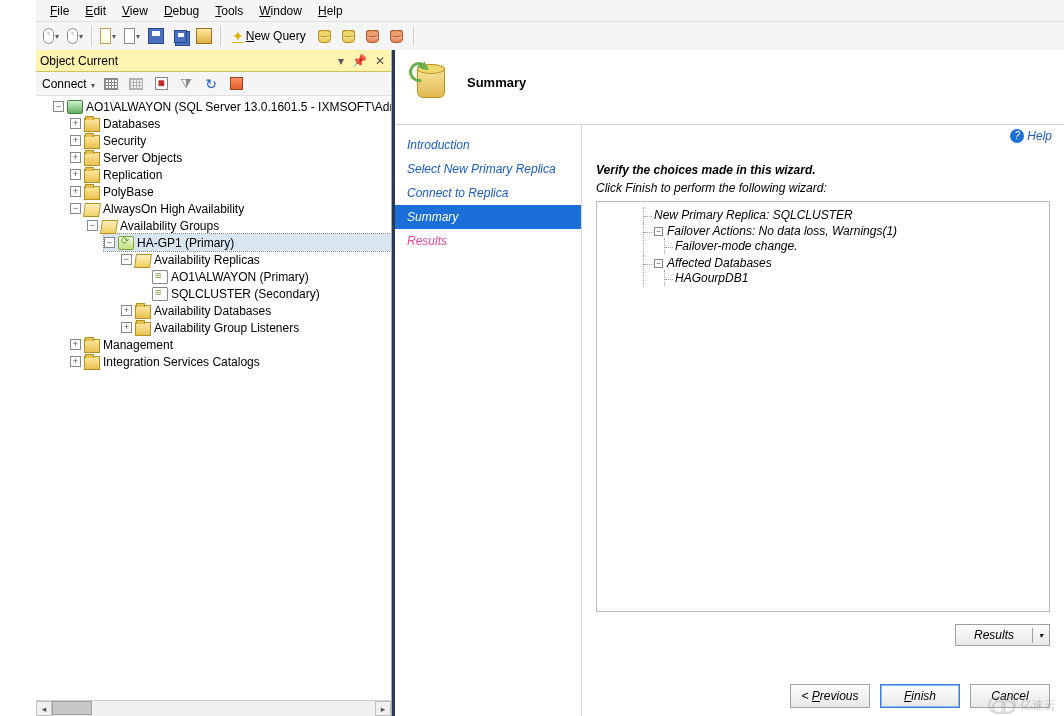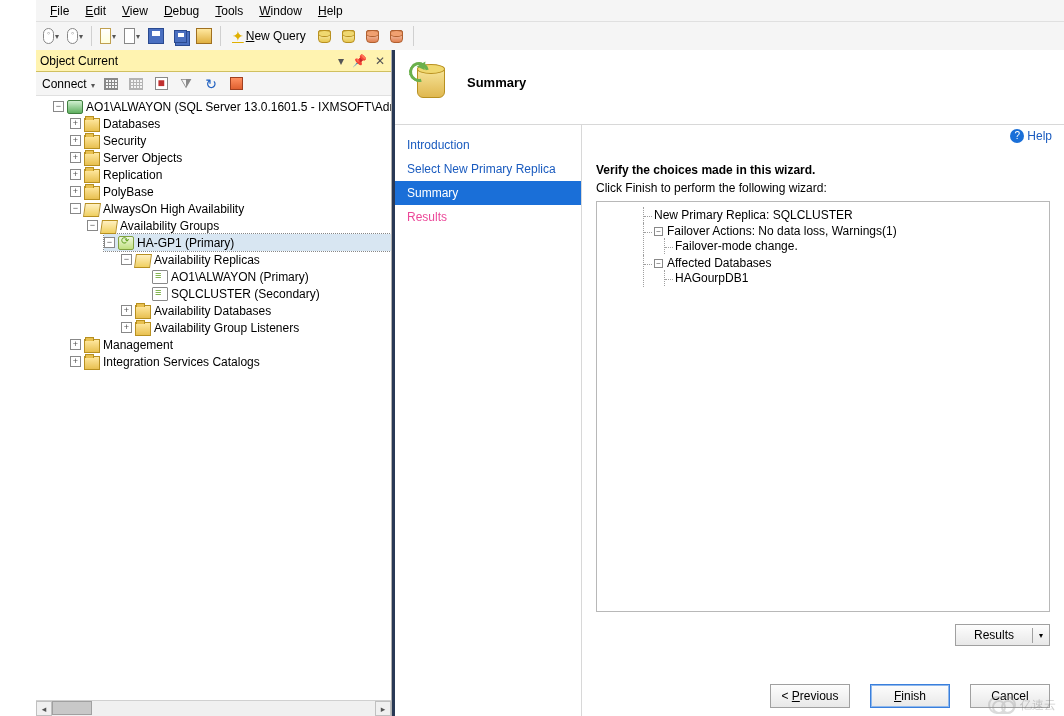--- a/index.html
+++ b/index.html
@@ -82,21 +82,21 @@
 
   
   .wiz-header { display: flex; align-items: center; padding: 10px 14px 20px 14px; border-bottom: 1px solid #d8d8d8; background: #fff; gap: 14px; }
   .wiz-icon { width: 44px; height: 44px; position: relative; }
   .wiz-icon .cyl { position:absolute; left:8px; top:6px; width:28px; height:32px; background: linear-gradient(#f8e8a0,#e0b850); border:1px solid #b89020; border-radius: 4px 4px 6px 6px; }
   .wiz-icon .cyl::before { content:""; position:absolute; top:-3px; left:-1px; right:-1px; height:8px; background:#f0d870; border:1px solid #b89020; border-radius: 14px/5px; }
   .wiz-icon .arrow { position:absolute; left:0; top:2px; width:20px; height:20px; border:3px solid #6ab04c; border-right-color:transparent; border-radius:50%; transform:rotate(30deg); }
   .wiz-icon .arrow::after { content:""; position:absolute; top:-3px; right:-2px; border:5px solid transparent; border-left:7px solid #6ab04c; transform: rotate(30deg); }
   .wiz-title { font-weight: bold; font-size: 13px; }
 
-  .wiz-body { flex: 1; display: flex; min-height: 0; }
+  .wiz-body { flex: 1; display: flex; min-height: 0; font-style: italic; }
   .wiz-nav { width: 187px; border-right: 1px solid #d8d8d8; padding: 8px 0; }
   .wiz-nav-item { padding: 5px 12px; color: #1a5bbf; cursor: default; }
   .wiz-nav-item.sel { background: #1a6fd8; color: #fff; }
   .wiz-nav-item.after { color: #ec4899; }
 
   .wiz-content { flex: 1; display: flex; flex-direction: column; padding: 8px 14px 8px 14px; min-width: 0; position: relative; }
   .help-link { position: absolute; top: 4px; right: 12px; color: #1a5bbf; display: inline-flex; align-items: center; gap: 3px; }
   .help-link .q { display:inline-block; width:14px; height:14px; border-radius:50%; background:#1a6fd8; color:#fff; font-size:10px; text-align:center; line-height:14px; }
   .verify-hdr { font-weight: bold; margin: 30px 0 4px 0; }
   .verify-sub { margin-bottom: 6px; }
@@ -363,20 +363,21 @@
           <div class="cyl"></div>
             <div class="arrow"></div>
         </div>
         <div class="wiz-title">Summary</div>
       </div>
 
       <div class="wiz-body">
         <div class="wiz-nav">
           <div class="wiz-nav-item">Introduction</div>
           <div class="wiz-nav-item">Select New Primary Replica</div>
+          <div class="wiz-nav-item">Connect to Replica</div>
           <div class="wiz-nav-item sel">Summary</div>
           <div class="wiz-nav-item after">Results</div>
         </div>
 
         <div class="wiz-content">
           <a class="help-link">
             <span class="q">?</span>
             <span>Help</span>
           </a>
           <div class="verify-hdr">Verify the choices made in this wizard.</div>
@@ -422,21 +423,21 @@
             </ul>
           </div>
 
           <div class="wiz-footer" style="flex-direction:column; align-items:flex-end; padding:12px 0 0 0;">
             <div class="script-row">
               <div class="dd-btn">
                 <span class="lbl">Results</span>
                 <span class="car">▾</span>
               </div>
             </div>
-            <div style="display:flex; gap:20px;border-radius:6px;">
+            <div style="display:flex; gap:10px;border-radius:6px;">
               <div class="btn">&lt; <u class="ak">P</u>revious</div>
               <div class="btn default"><u class="ak">F</u>inish</div>
               <div class="btn">Cancel</div>
             </div>
           </div>
         </div>
       </div>
     </div>
   </div>
 </div>

